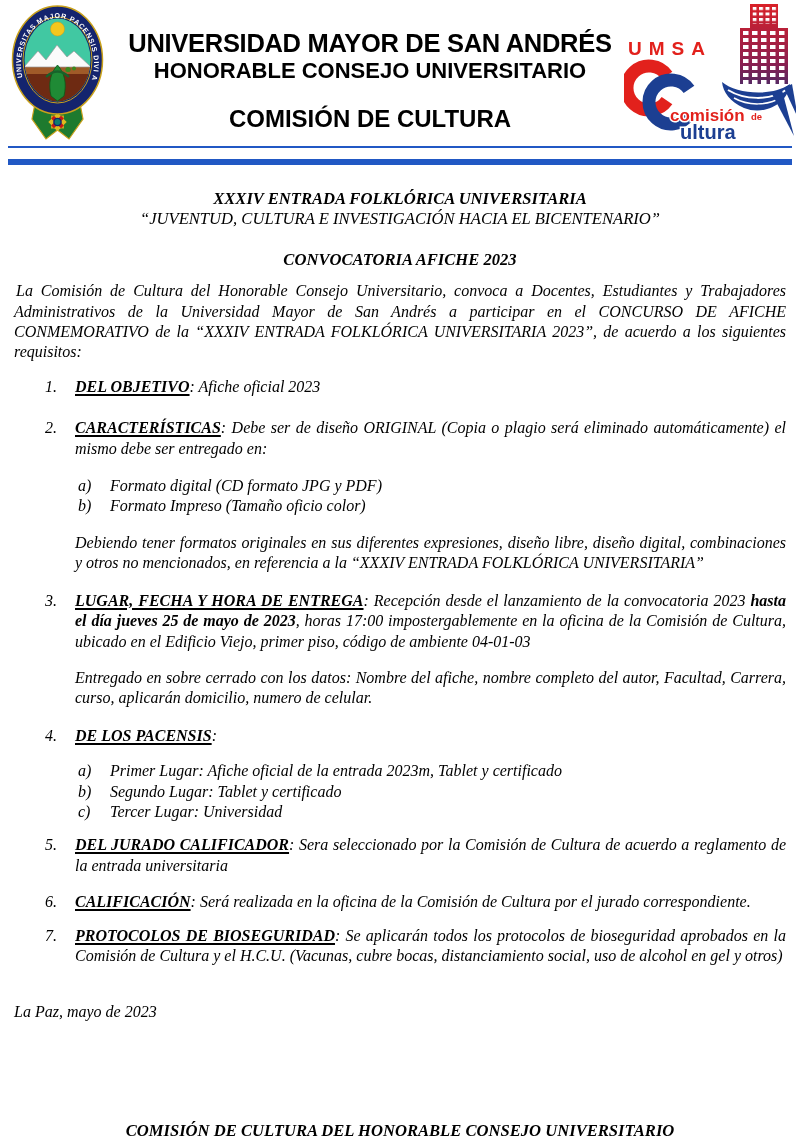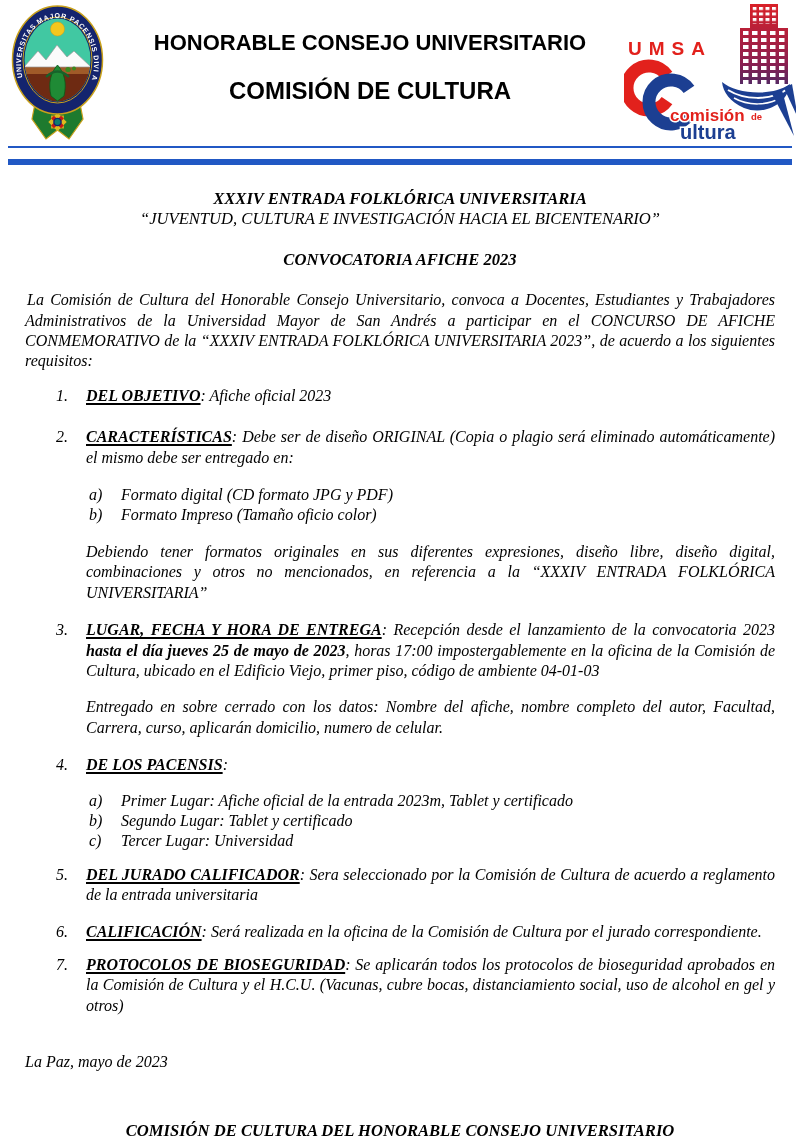--- a/index.html
+++ b/index.html
@@ -15,25 +15,25 @@
   .shield { position:absolute; left:10px; top:3px; }
   .htitles { position:absolute; left:105px; top:29px; width:530px;
     text-align:center; font-weight:bold; line-height:1.1; }
   .h-uni { font-size:25.5px; letter-spacing:-0.3px; white-space:nowrap; }
   .h-council { font-size:22px; margin-top:2px; white-space:nowrap; }
   .h-comm { font-size:24px; margin-top:23px; white-space:nowrap; }
   .logo { position:absolute; right:4px; top:2px; }
   .rule { height:11px; margin:0 8px;
     border-top:2.5px solid #2158c4; border-bottom:6px solid #2158c4; }
   
-  .main { padding:0 25px; font-size:16px; line-height:20.4px; }
+  .main { padding:0 14px; font-size:16px; line-height:20.4px; }
   .t1 { margin-top:24px; text-align:center; font-weight:bold; font-size:16.6px; }
   .t2 { text-align:center; font-weight:normal; font-size:16.6px; }
   .subt { margin-top:20px; text-align:center; font-weight:bold; font-size:16.6px; }
-  .intro { margin-top:20px; margin-bottom:14px; text-align:justify; text-indent:2px; }
+  .intro { margin-top:11px; margin-bottom:14px; text-align:justify; text-indent:2px; }
   .item { display:flex; margin-left:31px; }
   .inum { flex:0 0 30px; }
   .ibody { flex:1; text-align:justify; }
   .hd { font-weight:bold; text-decoration:underline; text-underline-offset:2px;
         text-decoration-thickness:1.5px; }
   .bold { font-weight:bold; }
   .sublist { margin-left:64px; }
   .subitem { display:flex; }
   .slabel { flex:0 0 32px; }
   .stext { flex:1; }
@@ -82,20 +82,21 @@
         <circle cx="64" cy="65.5" r="2" fill="#3a8a1e"></circle>
         <path d="M 47.5,62 C 40.5,70 38,80 41,93 L 47.5,98 L 54,93 C 57,80 54.5,70 47.5,62 Z" fill="#1f8a35" stroke="#0b5a1a" stroke-width="0.8"></path>
         <path d="M 36,74 Q 47.5,63 59,74" fill="none" stroke="#17622a" stroke-width="2.2"></path>
       </g>
       <text font-size="7" font-weight="bold" fill="#ffffff" letter-spacing="0.8">
         <textPath href="#ringPath" startOffset="1%">UNIVERSITAS MAJOR PACENSIS DIVI ANDRE Æ</textPath>
       </text>
     </svg>
 
     <div class="htitles">
+      <div class="h-uni">UNIVERSIDAD MAYOR DE SAN ANDRÉS</div>
       <div class="h-council">HONORABLE CONSEJO UNIVERSITARIO</div>
       <div class="h-comm">COMISIÓN DE CULTURA</div>
     </div>
 
     <svg class="logo" width="172" height="142" viewBox="0 0 172 142" aria-hidden="true">
       <defs>
         <linearGradient id="bld" gradientUnits="userSpaceOnUse" x1="0" y1="2" x2="0" y2="100">
           <stop offset="0" stop-color="#d92027"></stop>
           <stop offset="0.6" stop-color="#8c2050"></stop>
           <stop offset="1" stop-color="#293173"></stop>

